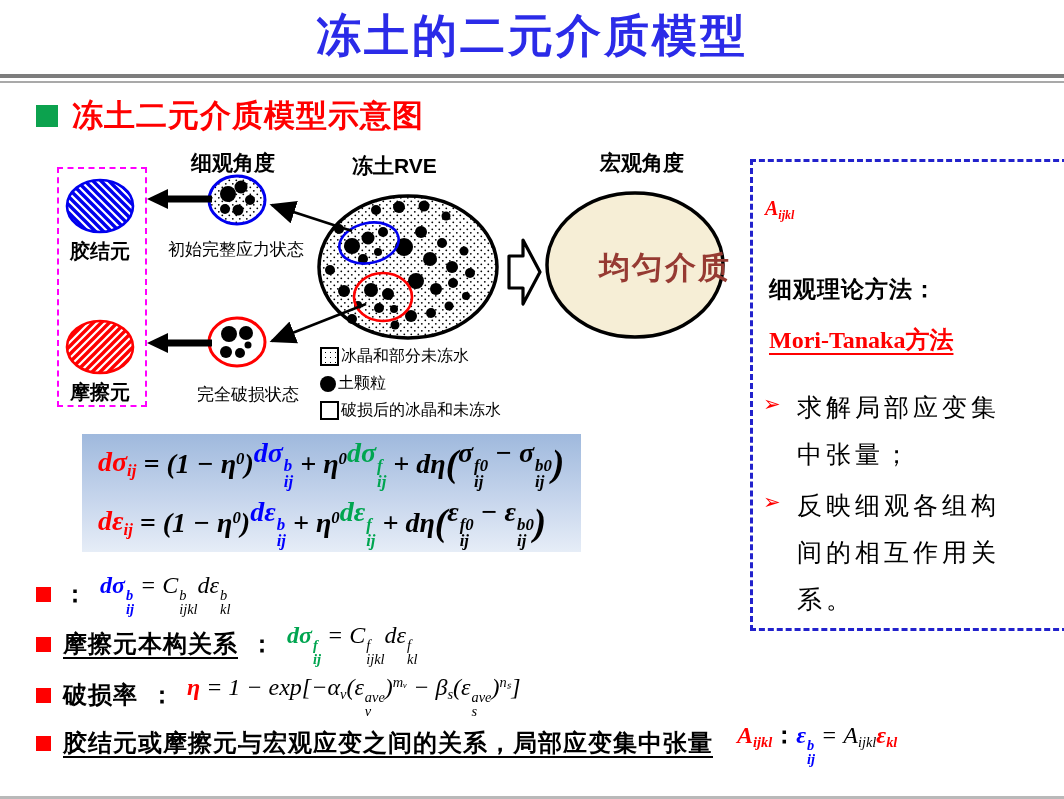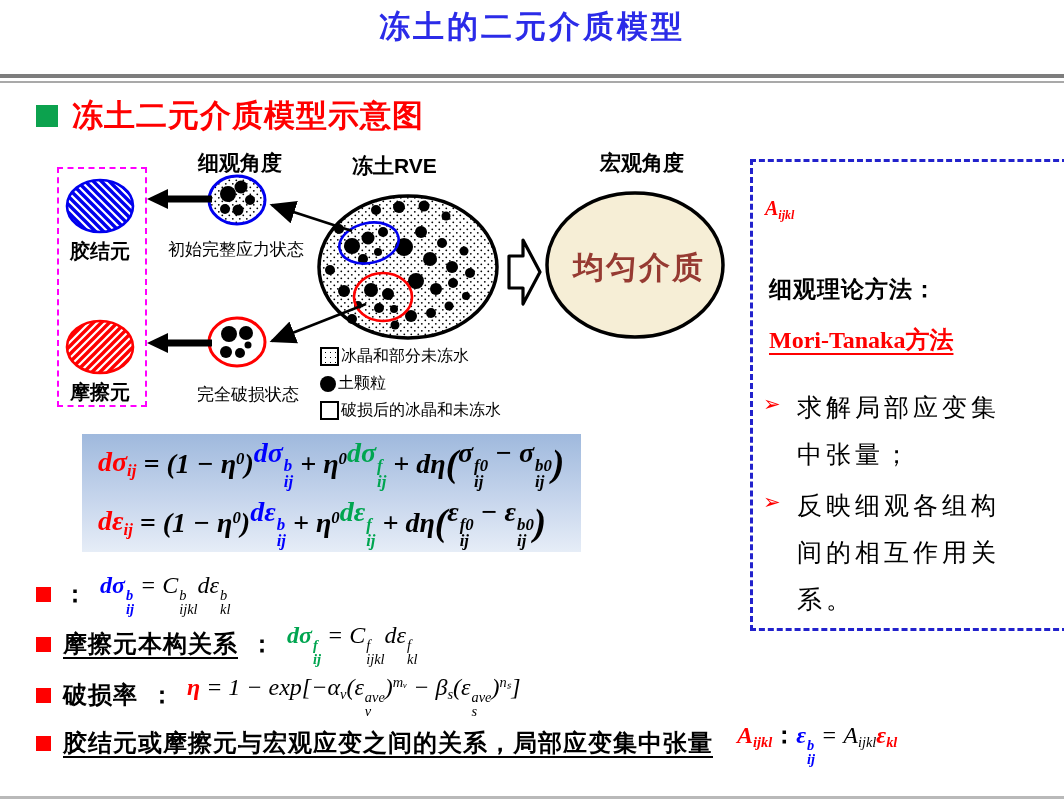--- a/index.html
+++ b/index.html
@@ -1,20 +1,20 @@
 <!DOCTYPE html>
 <html><head>
 <meta charset="utf-8">
 <style>
   html,body{margin:0;padding:0;background:#e8e8e8;}
   .slide{position:relative;width:1064px;height:799px;background:#ffffff;overflow:hidden;
          font-family:"Liberation Sans",sans-serif;}
   
   .title{position:absolute;top:6px;left:0;width:100%;text-align:center;
-         font-size:31px;font-weight:bold;letter-spacing:3px;}
+         font-size:45px;font-weight:bold;letter-spacing:3px;}
   .divider{position:absolute;top:74px;left:0;width:100%;height:3px;background:#ffffff;
            border-top:4px solid #7d7d7d;border-bottom:2px solid #a9a9a9;}
   .bottomline{position:absolute;bottom:0;left:0;width:100%;height:3px;background:#b9b9b9;}
   
   .sec{position:absolute;top:95px;left:36px;display:flex;align-items:center;gap:14px;}
   .sec .sq{width:22px;height:22px;display:inline-block;}
   .sec .txt{font-size:31px;font-weight:bold;letter-spacing:1px;}
   
   .lab{position:absolute;white-space:nowrap;}
   .b{font-weight:bold;}
@@ -167,28 +167,28 @@
     </g>
 
     <line x1="352" y1="231" x2="272" y2="205" stroke="#000" stroke-width="2.6" marker-end="url(#ah)"></line>
     <line x1="366" y1="304" x2="272" y2="341" stroke="#000" stroke-width="2.6" marker-end="url(#ah)"></line>
 
     <path d="M509,256 L523,256 L523,240 L540,272 L523,304 L523,288 L509,288 Z" fill="#ffffff" stroke="#000" stroke-width="3.2" stroke-linejoin="round"></path>
   </svg>
 
   <div class="magenta-box"></div>
 
-  <div class="lab b" style="left:198px;top:149px;font-size:21px;text-align:right;">细观角度</div>
+  <div class="lab b" style="left:191px;top:149px;font-size:21px;text-align:right;">细观角度</div>
   <div class="lab b" style="left:352px;top:152px;font-size:21px;">冻土RVE</div>
   <div class="lab b" style="left:600px;top:149px;font-size:21px;">宏观角度</div>
   <div class="lab b" style="left:57px;top:238px;width:86px;text-align:center;font-size:20px;">胶结元</div>
   <div class="lab b" style="left:57px;top:379px;width:86px;text-align:center;font-size:20px;">摩擦元</div>
   <div class="lab" style="left:168px;top:238px;font-size:17px;">初始完整应力状态</div>
   <div class="lab" style="left:197px;top:383px;font-size:17px;">完全破损状态</div>
-  <div class="lab homog" style="left: 547px; top: 247px; width: 184px; text-align: center; color: rgb(150, 58, 50);">均匀介质</div>
+  <div class="lab homog" style="left: 547px; top: 247px; width: 184px; text-align: right; color: rgb(150, 58, 50);">均匀介质</div>
 
   <div class="leg" style="top:346px;">
     <span class="leg-ic dots"></span>
     <span>冰晶和部分未冻水</span>
   </div>
   <div class="leg" style="top:373px;">
     <span class="leg-ic circle"></span>
     <span>土颗粒</span>
   </div>
   <div class="leg" style="top:400px;">

